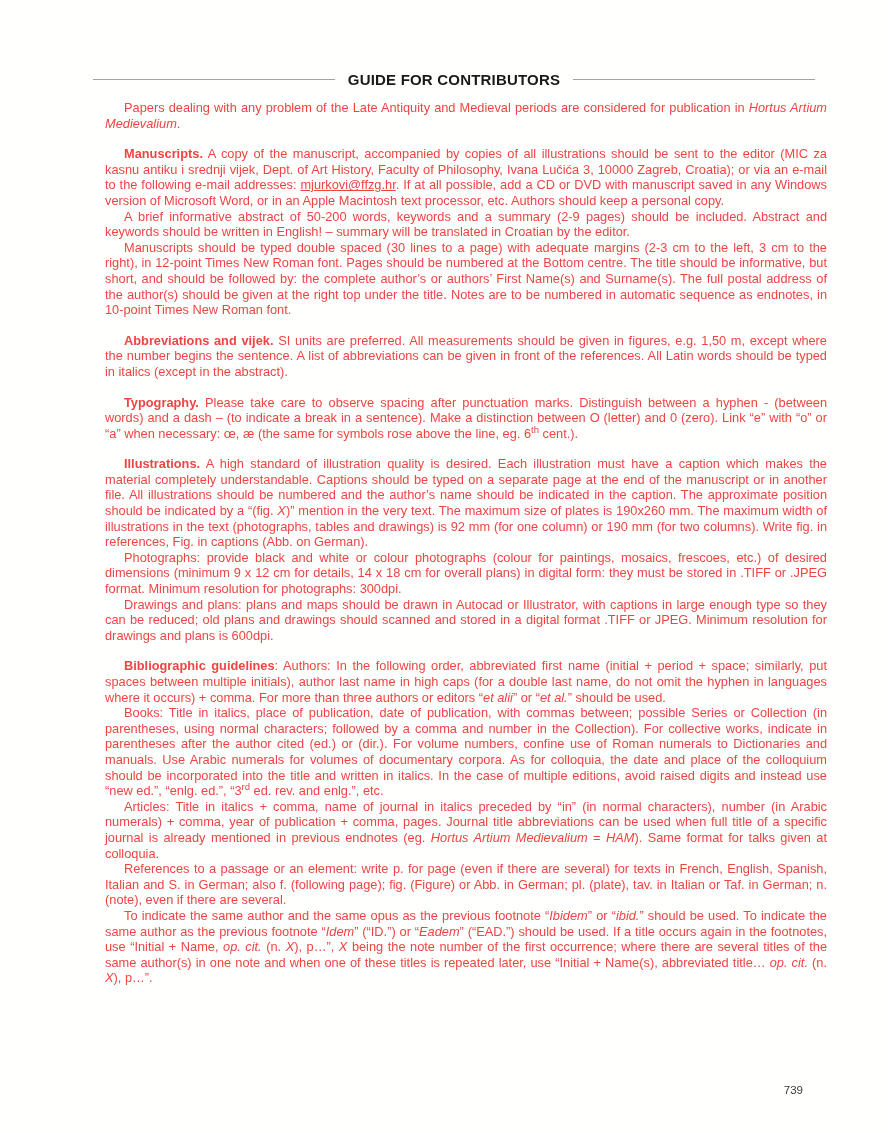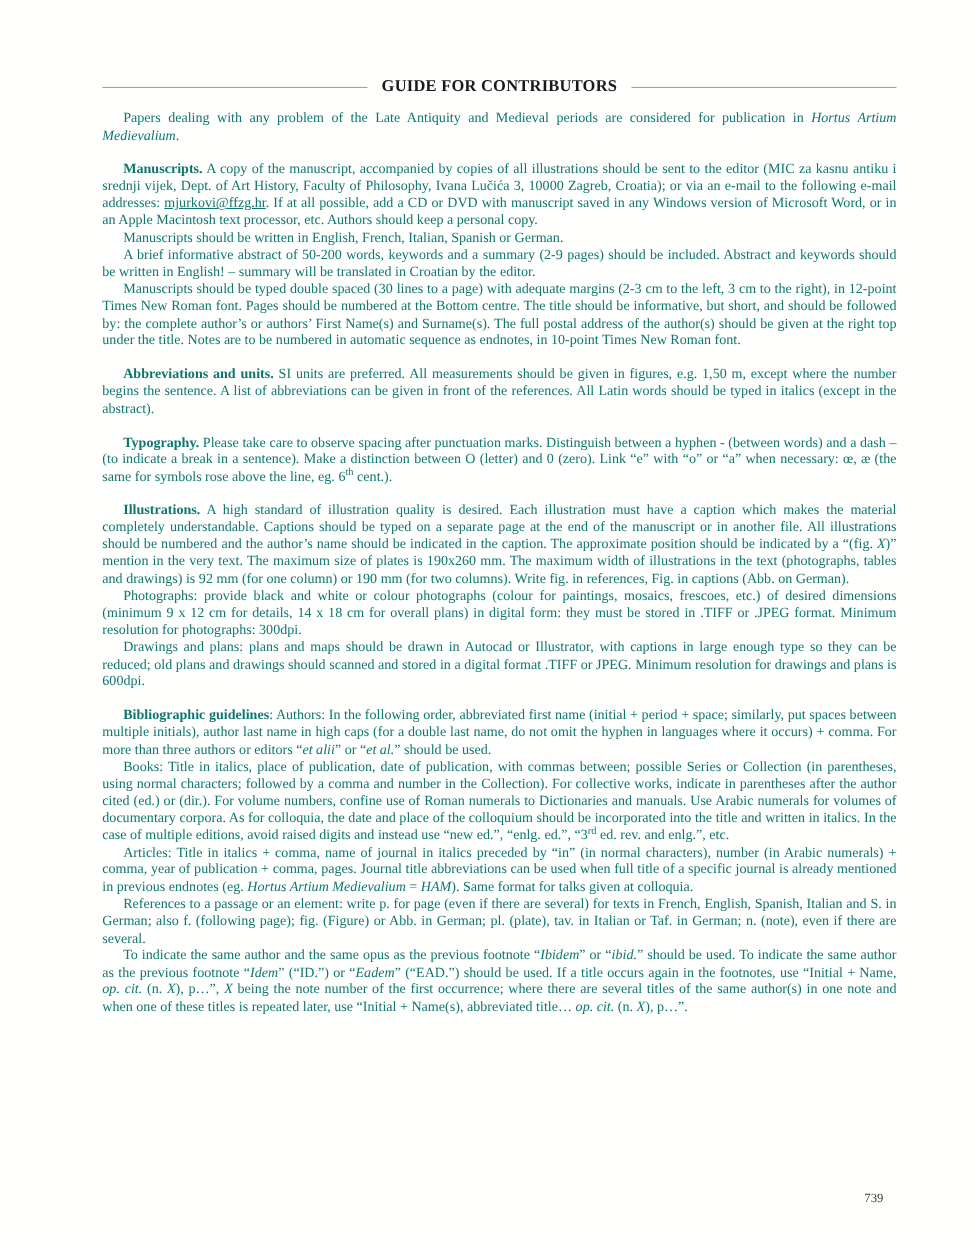--- a/index.html
+++ b/index.html
@@ -4,21 +4,21 @@
 <style>
   * { box-sizing: border-box; }
   html, body { margin: 0; padding: 0; }
   body { background: #ffffff; }
   .page {
     position: relative;
     width: 888px;
     height: 1133px;
     background: #fffffe;
     overflow: hidden;
-    font-family: Liberation Serif, serif;
+    font-family: Liberation Sans, sans-serif;
     padding-left: 24px;
   }
   .header {
     position: absolute;
     top: 71px;
     left: 93px;
     width: 722px;
     display: flex;
     align-items: center;
   }
@@ -31,26 +31,26 @@
     padding: 0 13px;
     font-size: 15px;
     font-weight: 700;
     letter-spacing: 0.2px;
     color: #191919;
     white-space: nowrap;
   }
   .body-text {
     position: absolute;
     top: 100px;
-    left: 93px;
+    left: 105px;
     width: 722px;
     font-size: 12.8px;
     line-height: 15.6px;
     text-align: justify;
-    color: #0f766e;
+    color: #ef4444;
   }
   .body-text p { margin: 0; text-indent: 19px; }
   .body-text p.gap { margin-top: 15px; }
   .b { font-weight: 700; }
   .i { font-style: italic; }
   sup { font-size: 9.5px; line-height: 0; }
   .email-link { text-decoration: underline; cursor: pointer; color: inherit; }
   .page-number {
     position: absolute;
     right: 85px;
@@ -65,24 +65,23 @@
 <div class="page">
   <div class="header">
     <div class="rule"></div>
     <div class="doc-title">GUIDE FOR CONTRIBUTORS</div>
     <div class="rule"></div>
   </div>
 
   <div class="body-text">
       <p><span>Papers dealing with any problem of the Late Antiquity and Medieval periods are considered for publication in </span><span class="i">Hortus Artium Medievalium</span><span>.</span></p>
       <p class="gap"><span class="b">Manuscripts.</span><span> A copy of the manuscript, accompanied by copies of all illustrations should be sent to the editor (MIC za kasnu antiku i srednji vijek, Dept. of Art History, Faculty of Philosophy, Ivana Lučića 3, 10000 Zagreb, Croatia); or via an e-mail to the following e-mail addresses: </span><span class="email-link">mjurkovi@ffzg.hr</span><span>. If at all possible, add a CD or DVD with manuscript saved in any Windows version of Microsoft Word, or in an Apple Macintosh text processor, etc. Authors should keep a personal copy.</span></p>
-      <p><span>Manuscripts should be written in English, French, Italian, Spanish or German.</span></p>
       <p><span>A brief informative abstract of 50-200 words, keywords and a summary (2-9 pages) should be included. Abstract and keywords should be written in English! – summary will be translated in Croatian by the editor.</span></p>
       <p><span>Manuscripts should be typed double spaced (30 lines to a page) with adequate margins (2-3 cm to the left, 3 cm to the right), in 12-point Times New Roman font. Pages should be numbered at the Bottom centre. The title should be informative, but short, and should be followed by: the complete author’s or authors’ First Name(s) and Surname(s). The full postal address of the author(s) should be given at the right top under the title. Notes are to be numbered in automatic sequence as endnotes, in 10-point Times New Roman font.</span></p>
-      <p class="gap"><span class="b">Abbreviations and units.</span><span> SI units are preferred. All measurements should be given in figures, e.g. 1,50 m, except where the number begins the sentence. A list of abbreviations can be given in front of the references. All Latin words should be typed in italics (except in the abstract).</span></p>
+      <p class="gap"><span class="b">Abbreviations and vijek.</span><span> SI units are preferred. All measurements should be given in figures, e.g. 1,50 m, except where the number begins the sentence. A list of abbreviations can be given in front of the references. All Latin words should be typed in italics (except in the abstract).</span></p>
       <p class="gap"><span class="b">Typography.</span><span> Please take care to observe spacing after punctuation marks. Distinguish between a hyphen - (between words) and a dash – (to indicate a break in a sentence). Make a distinction between O (letter) and 0 (zero). Link “e” with “o” or “a” when necessary: œ, æ (the same for symbols rose above the line, eg. 6</span><sup>th</sup><span> cent.).</span></p>
       <p class="gap"><span class="b">Illustrations.</span><span> A high standard of illustration quality is desired. Each illustration must have a caption which makes the material completely understandable. Captions should be typed on a separate page at the end of the manuscript or in another file. All illustrations should be numbered and the author’s name should be indicated in the caption. The approximate position should be indicated by a “(fig. </span><span class="i">X</span><span>)” mention in the very text. The maximum size of plates is 190x260 mm. The maximum width of illustrations in the text (photographs, tables and drawings) is 92 mm (for one column) or 190 mm (for two columns). Write fig. in references, Fig. in captions (Abb. on German).</span></p>
       <p><span>Photographs: provide black and white or colour photographs (colour for paintings, mosaics, frescoes, etc.) of desired dimensions (minimum 9 x 12 cm for details, 14 x 18 cm for overall plans) in digital form: they must be stored in .TIFF or .JPEG format. Minimum resolution for photographs: 300dpi.</span></p>
       <p><span>Drawings and plans: plans and maps should be drawn in Autocad or Illustrator, with captions in large enough type so they can be reduced; old plans and drawings should scanned and stored in a digital format .TIFF or JPEG. Minimum resolution for drawings and plans is 600dpi.</span></p>
       <p class="gap"><span class="b">Bibliographic guidelines</span><span>: Authors: In the following order, abbreviated first name (initial + period + space; similarly, put spaces between multiple initials), author last name in high caps (for a double last name, do not omit the hyphen in languages where it occurs) + comma. For more than three authors or editors “</span><span class="i">et alii</span><span>” or “</span><span class="i">et al.</span><span>” should be used.</span></p>
       <p><span>Books: Title in italics, place of publication, date of publication, with commas between; possible Series or Collection (in parentheses, using normal characters; followed by a comma and number in the Collection). For collective works, indicate in parentheses after the author cited (ed.) or (dir.). For volume numbers, confine use of Roman numerals to Dictionaries and manuals. Use Arabic numerals for volumes of documentary corpora. As for colloquia, the date and place of the colloquium should be incorporated into the title and written in italics. In the case of multiple editions, avoid raised digits and instead use “new ed.”, “enlg. ed.”, “3</span><sup>rd</sup><span> ed. rev. and enlg.”, etc.</span></p>
       <p><span>Articles: Title in italics + comma, name of journal in italics preceded by “in” (in normal characters), number (in Arabic numerals) + comma, year of publication + comma, pages. Journal title abbreviations can be used when full title of a specific journal is already mentioned in previous endnotes (eg. </span><span class="i">Hortus Artium Medievalium</span><span> = </span><span class="i">HAM</span><span>). Same format for talks given at colloquia.</span></p>
       <p><span>References to a passage or an element: write p. for page (even if there are several) for texts in French, English, Spanish, Italian and S. in German; also f. (following page); fig. (Figure) or Abb. in German; pl. (plate), tav. in Italian or Taf. in German; n. (note), even if there are several.</span></p>
       <p><span>To indicate the same author and the same opus as the previous footnote “</span><span class="i">Ibidem</span><span>” or “</span><span class="i">ibid.</span><span>” should be used. To indicate the same author as the previous footnote “</span><span class="i">Idem</span><span>” (“ID.”) or “</span><span class="i">Eadem</span><span>” (“EAD.”) should be used. If a title occurs again in the footnotes, use “Initial + Name, </span><span class="i">op. cit.</span><span> (n. </span><span class="i">X</span><span>), p…”, </span><span class="i">X</span><span> being the note number of the first occurrence; where there are several titles of the same author(s) in one note and when one of these titles is repeated later, use “Initial + Name(s), abbreviated title… </span><span class="i">op. cit.</span><span> (n. </span><span class="i">X</span><span>), p…”.</span></p>
     </div>

